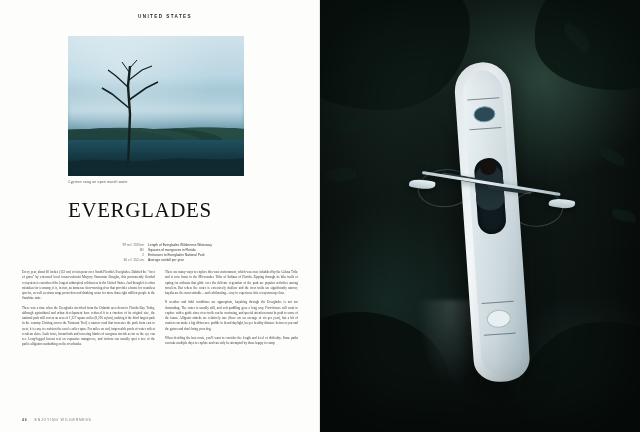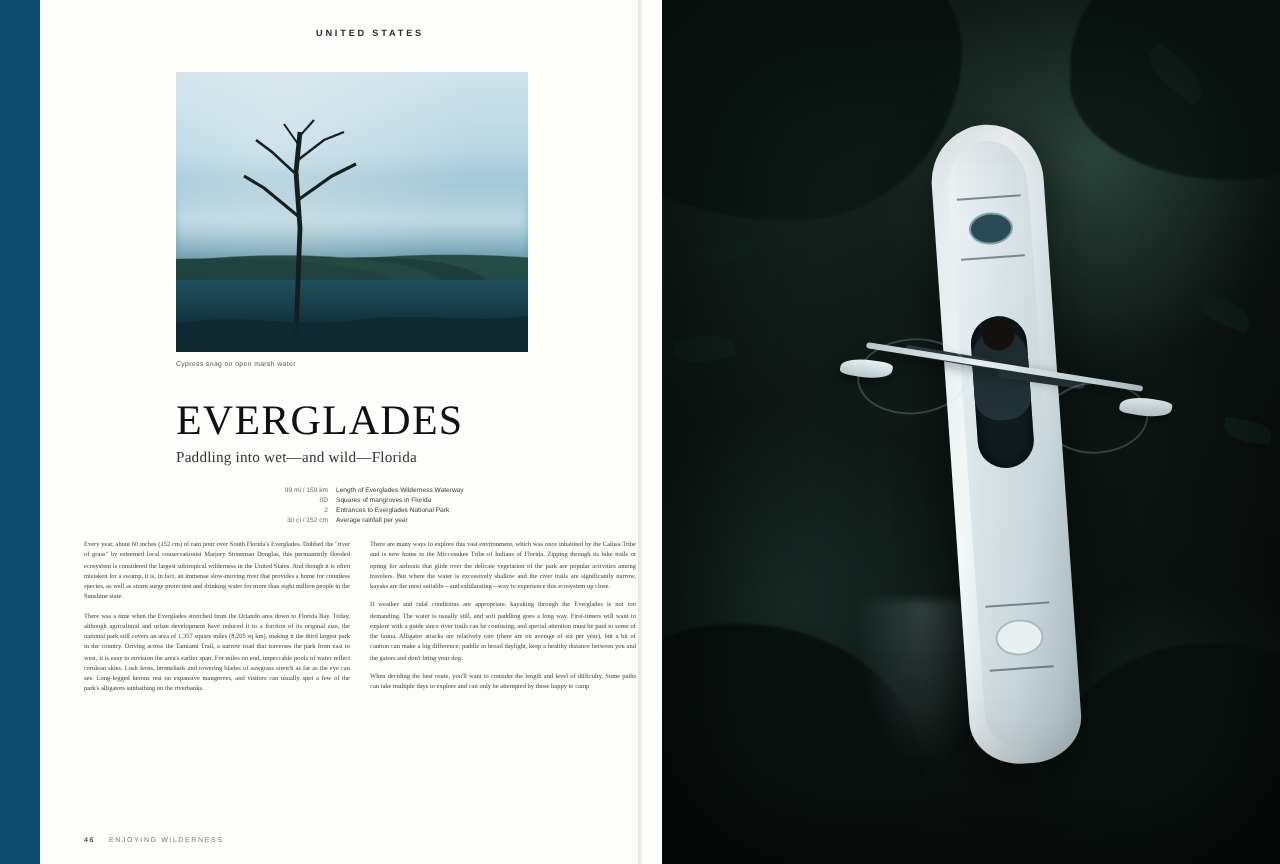--- a/index.html
+++ b/index.html
@@ -6,22 +6,21 @@
   html, body {
     width: 640px; height: 432px;
     background: #ffffff;
     font-family: "Liberation Sans", sans-serif;
     overflow: hidden;
   }
   .spread {
     position: relative;
     width: 640px; height: 432px;
     display: flex;
-    background: #0c4a6e;
-    padding-left: 20px;
+    background: #14b8a6;
   }
   
   .page-left {
     position: relative;
     width: 320px; height: 432px;
     background: #fdfdfb;
     padding: 14px 20px 18px 22px;
   }
   .kicker {
     font-size: 4.6px;
@@ -309,21 +308,20 @@
         <path d="M61 36 L54 26" stroke="#14201f" stroke-width="1" fill="none"></path>
         <path d="M61 33 L69 24" stroke="#14201f" stroke-width="1" fill="none"></path>
         <path d="M0 126 C30 120 60 128 90 124 C120 120 150 126 176 122 L176 140 L0 140 Z" fill="#11282f" opacity=".85"></path>
       </svg>
     </div>
 
     <div class="photo-caption">Cypress snag on open marsh water</div>
 
     <div class="title-block">
       <div class="title">EVERGLADES</div>
-      <div class="subtitle">Paddling into wet—and wild—Florida</div>
     </div>
 
     <div class="facts">
       <div class="row">
         <span class="lbl">99 mi / 159 km</span>
         <span class="val">Length of Everglades Wilderness Waterway</span>
       </div>
       <div class="row">
         <span class="lbl">8D</span>
         <span class="val">Squares of mangroves in Florida</span>

